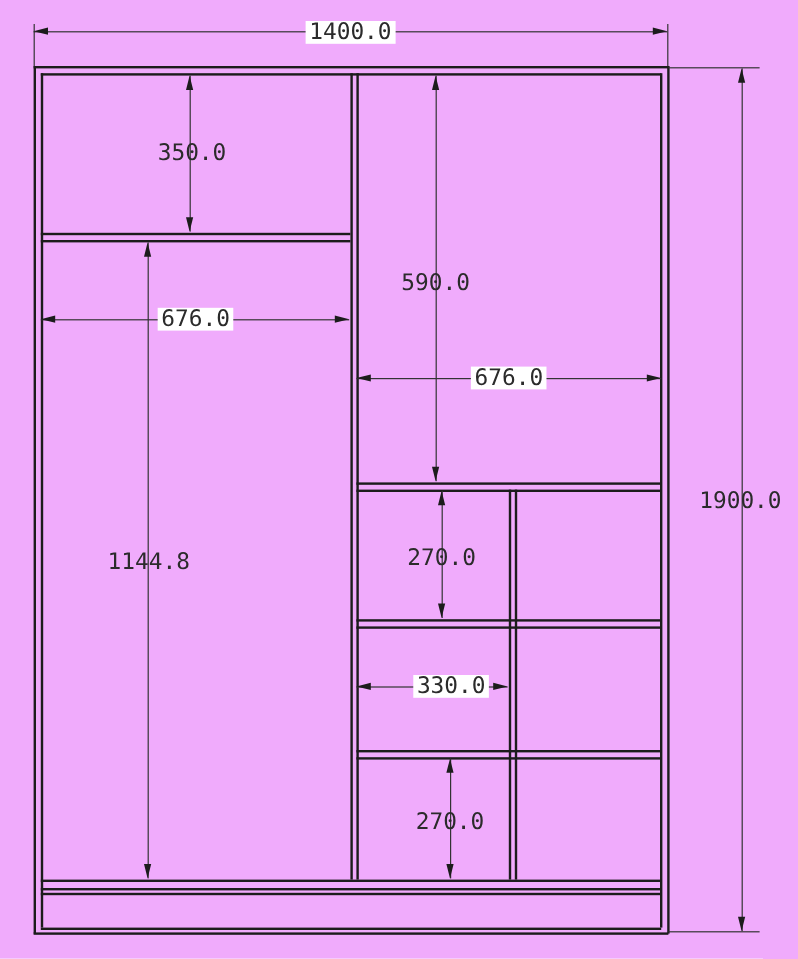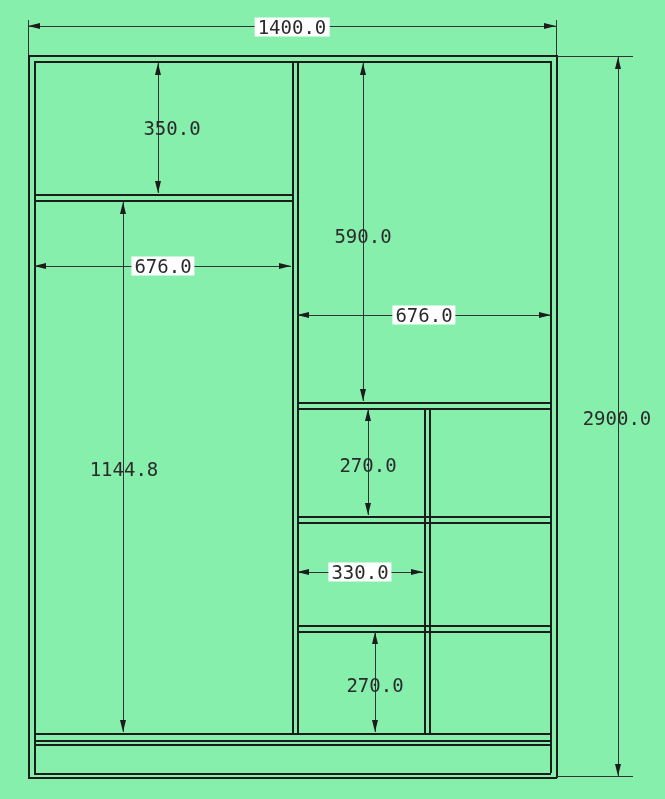--- a/index.html
+++ b/index.html
@@ -1,17 +1,17 @@
 <!DOCTYPE html>
 <html><head>
 <meta charset="utf-8">
 <style>
   html,body{margin:0;padding:0;background:#ffffff;}
   .canvas{
-    position:relative;width:665px;height:799px;background:#86efac;
+    position:relative;width:665px;height:799px;background:#f0abfc;
     overflow:hidden;font-family:"DejaVu Sans Mono",monospace;
   }
   
   .hl,.vl{position:absolute;background:#1c1c1c;}
   .hl{height:1.5px;}
   .vl{width:1.5px;}
   
   .dh,.dv{position:absolute;background:#333333;}
   .dh{height:1.2px;}
   .dv{width:1.2px;}
@@ -110,24 +110,24 @@
     <div class="arr left" style="left:297px;top:569px;"></div>
     <div class="arr right" style="left:411px;top:569px;"></div>
 
     <div class="dv" style="left:375px;top:632px;height:100px;"></div>
     <div class="arr up" style="left:372px;top:632px;"></div>
     <div class="arr down" style="left:372px;top:720px;"></div>
   </div>
 
   <div>
     <div class="lbl bg" style="left:292px;top:27px;">1400.0</div>
-    <div class="lbl" style="left:617px;top:418px;">2900.0</div>
-    <div class="lbl" style="left:172px;top:128px;">350.0</div>
+    <div class="lbl" style="left:617px;top:418px;">1900.0</div>
+    <div class="lbl" style="left:160px;top:128px;">350.0</div>
     <div class="lbl bg" style="left:163px;top:266px;">676.0</div>
     <div class="lbl" style="left:124px;top:469px;">1144.8</div>
     <div class="lbl" style="left:363px;top:236px;">590.0</div>
     <div class="lbl bg" style="left:424px;top:315px;">676.0</div>
     <div class="lbl" style="left:368px;top:465px;">270.0</div>
-    <div class="lbl bg" style="left:360px;top:572px;">330.0</div>
+    <div class="lbl bg" style="left:376px;top:572px;">330.0</div>
     <div class="lbl" style="left:375px;top:685px;">270.0</div>
   </div>
 
 </div>
 
 </body></html>

